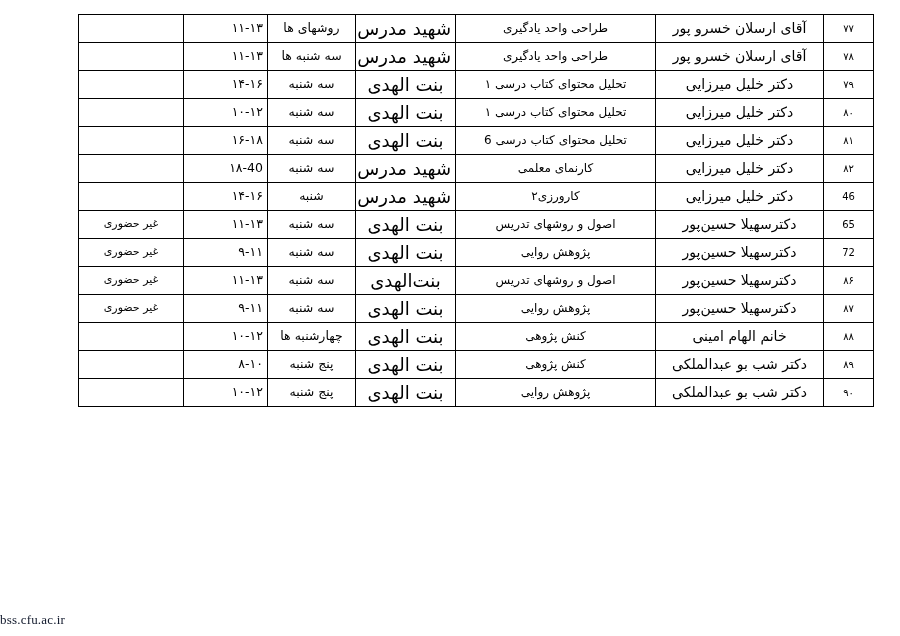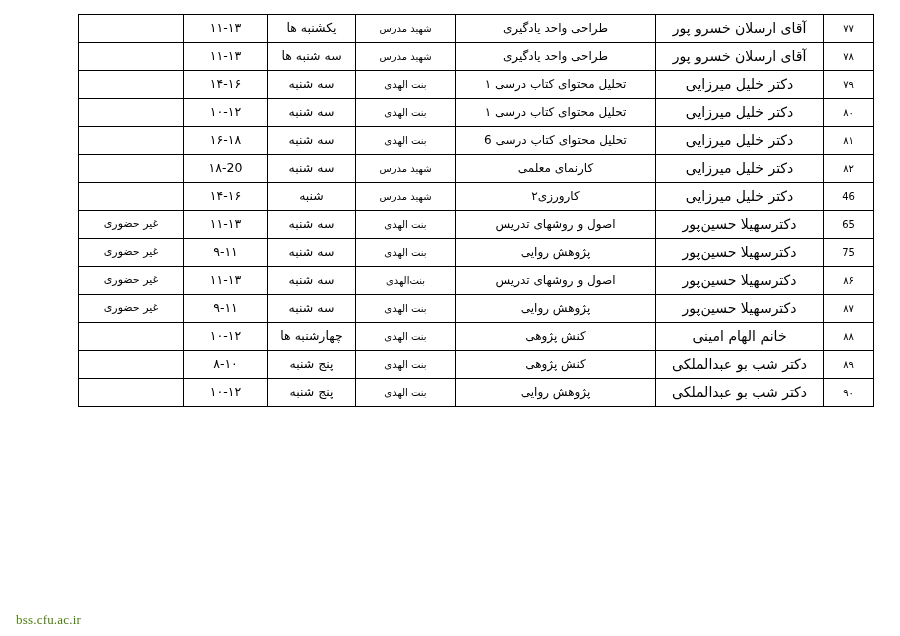--- a/index.html
+++ b/index.html
@@ -58,40 +58,41 @@
   .schedule-table td.cell-row {
     font-size: 10px;
   }
   .schedule-table td.cell-teacher {
     font-size: 14px;
   }
   .schedule-table td.cell-course {
     font-size: 12px;
   }
   .schedule-table td.cell-place {
-    font-size: 10px;
+    font-size: 18px;
   }
   .schedule-table td.cell-day {
     font-size: 12.5px;
   }
   .schedule-table td.cell-time {
     font-size: 12.5px;
+    text-align: right;
   }
   .schedule-table td.cell-note {
     font-size: 11px;
   }
 
   .footer-url {
     position: absolute;
-    left: 16px;
+    left: 0;
     bottom: 8px;
     direction: ltr;
     font-family: "Liberation Serif", "DejaVu Serif", serif;
     font-size: 13px;
-    color: #4d7c0f;
+    color: #0f172a;
     letter-spacing: 0.2px;
   }
 </style>
 </head>
 <body>
 
 <div class="page">
 
   <table class="schedule-table">
     <colgroup>
@@ -102,21 +103,21 @@
       <col class="c-day">
       <col class="c-time">
       <col class="c-note">
     </colgroup>
     <tbody>
         <tr>
           <td class="cell-row">۷۷</td>
           <td class="cell-teacher">آقای ارسلان خسرو پور</td>
           <td class="cell-course">طراحی واحد یادگیری</td>
           <td class="cell-place">شهید مدرس</td>
-          <td class="cell-day">یکشنبه ها</td>
+          <td class="cell-day">روشهای ها</td>
           <td class="cell-time">۱۱-۱۳</td>
           <td class="cell-note"></td>
         </tr>
         <tr>
           <td class="cell-row">۷۸</td>
           <td class="cell-teacher">آقای ارسلان خسرو پور</td>
           <td class="cell-course">طراحی واحد یادگیری</td>
           <td class="cell-place">شهید مدرس</td>
           <td class="cell-day">سه شنبه ها</td>
           <td class="cell-time">۱۱-۱۳</td>
@@ -148,21 +149,21 @@
           <td class="cell-day">سه شنبه</td>
           <td class="cell-time">۱۶-۱۸</td>
           <td class="cell-note"></td>
         </tr>
         <tr>
           <td class="cell-row">۸۲</td>
           <td class="cell-teacher">دکتر خلیل میرزایی</td>
           <td class="cell-course">کارنمای معلمی</td>
           <td class="cell-place">شهید مدرس</td>
           <td class="cell-day">سه شنبه</td>
-          <td class="cell-time">۱۸-20</td>
+          <td class="cell-time">۱۸-40</td>
           <td class="cell-note"></td>
         </tr>
         <tr>
           <td class="cell-row">46</td>
           <td class="cell-teacher">دکتر خلیل میرزایی</td>
           <td class="cell-course">کارورزی۲</td>
           <td class="cell-place">شهید مدرس</td>
           <td class="cell-day">شنبه</td>
           <td class="cell-time">۱۴-۱۶</td>
           <td class="cell-note"></td>
@@ -170,21 +171,21 @@
         <tr>
           <td class="cell-row">65</td>
           <td class="cell-teacher">دکترسهیلا حسین‌پور</td>
           <td class="cell-course">اصول و روشهای تدریس</td>
           <td class="cell-place">بنت الهدی</td>
           <td class="cell-day">سه شنبه</td>
           <td class="cell-time">۱۱-۱۳</td>
           <td class="cell-note">غیر حضوری</td>
         </tr>
         <tr>
-          <td class="cell-row">75</td>
+          <td class="cell-row">72</td>
           <td class="cell-teacher">دکترسهیلا حسین‌پور</td>
           <td class="cell-course">پژوهش روایی</td>
           <td class="cell-place">بنت الهدی</td>
           <td class="cell-day">سه شنبه</td>
           <td class="cell-time">۹-۱۱</td>
           <td class="cell-note">غیر حضوری</td>
         </tr>
         <tr>
           <td class="cell-row">۸۶</td>
           <td class="cell-teacher">دکترسهیلا حسین‌پور</td>

